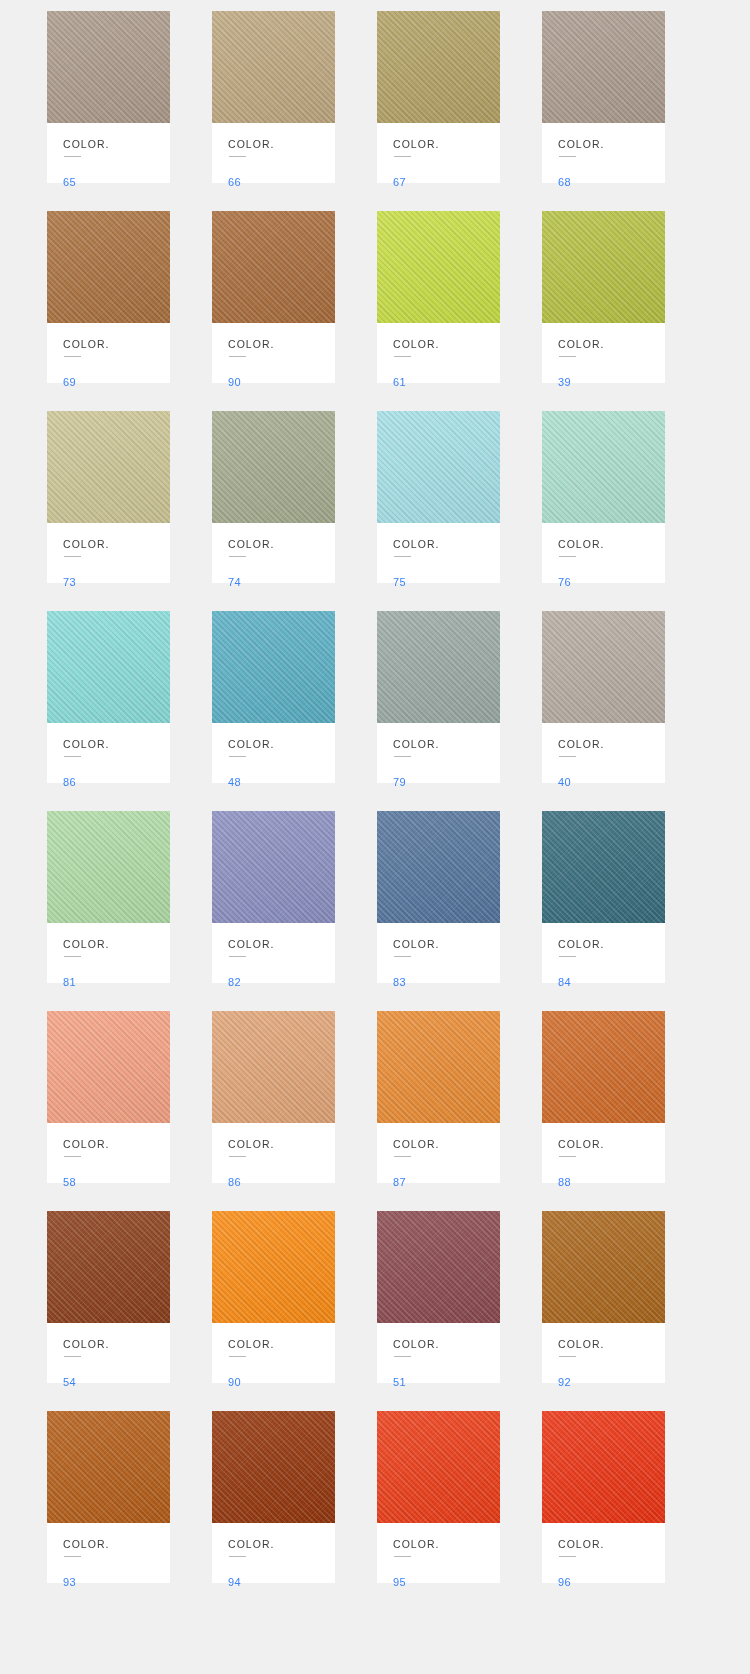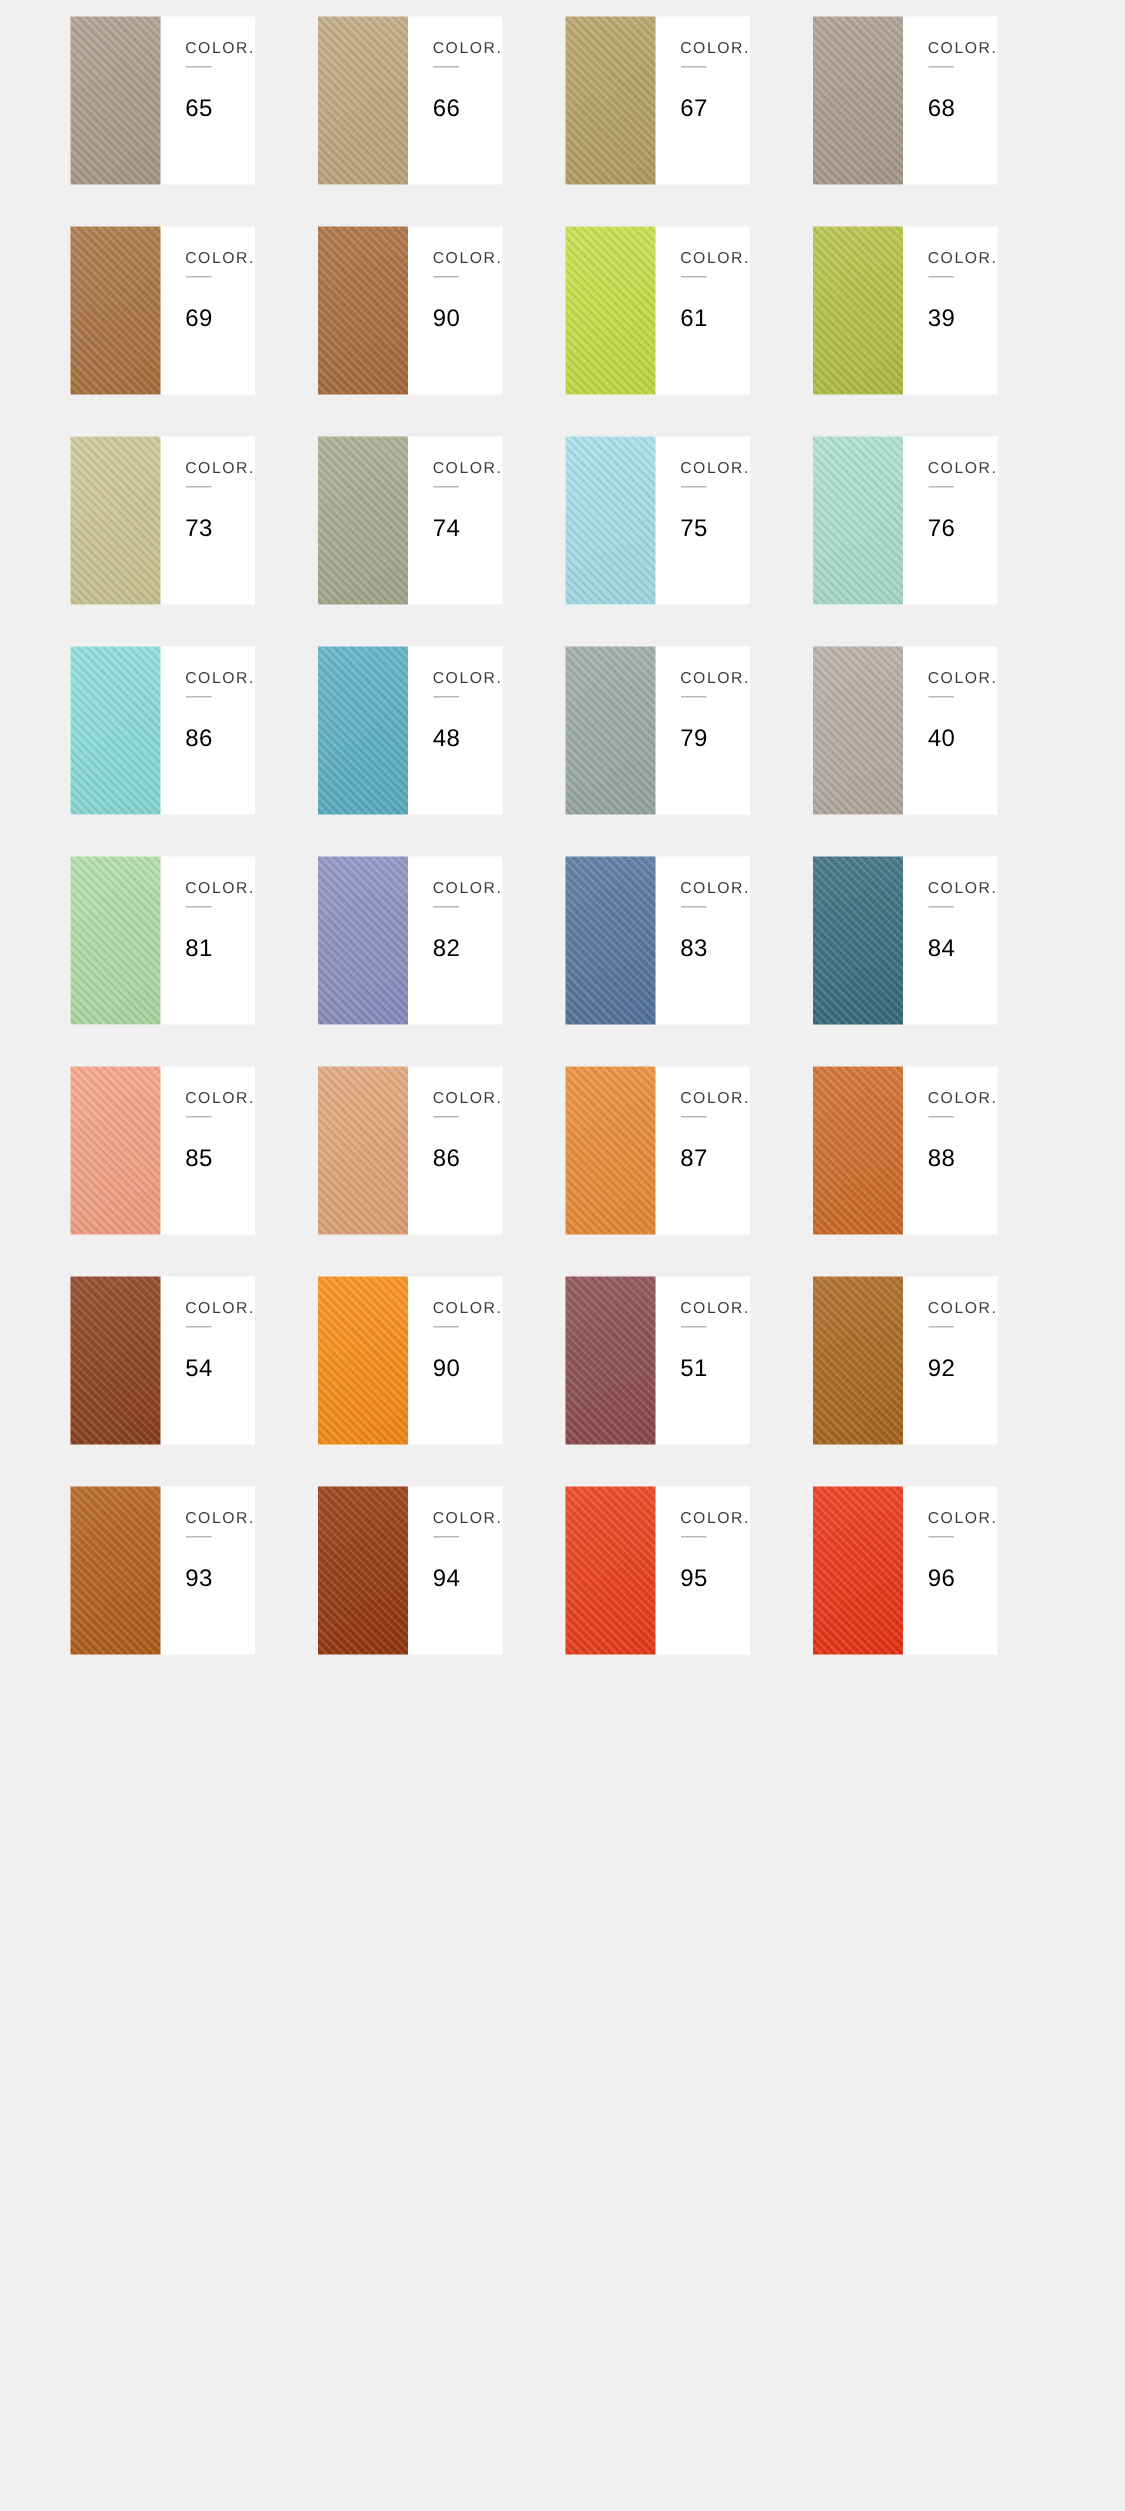--- a/index.html
+++ b/index.html
@@ -17,21 +17,21 @@
     grid-template-columns: repeat(4, 123px);
     column-gap: 42px;
     row-gap: 28px;
     padding: 11px 0 0 47px;
   }
 
   .card {
     width: 123px;
     background: #ffffff;
     display: flex;
-    flex-direction: row;
+    flex-direction: column;
   }
 
   .swatch {
     width: 123px;
     height: 112px;
     position: relative;
     overflow: hidden;
   }
 
   
@@ -84,22 +84,22 @@
   }
 
   .divider {
     width: 17px;
     height: 1px;
     background: #b8b8b8;
     margin: 6px 0 7px 1px;
   }
 
   .label-number {
-    font-size: 16px;
-    color: #000000;
+    font-size: 11px;
+    color: #3b82f6;
     line-height: 1;
     letter-spacing: 0.3px;
     margin-top: 20px;
   }
 </style>
 </head>
 <body>
 
 <div id="grid">
     <div class="card">
@@ -260,21 +260,21 @@
         <div class="label-title">COLOR.</div>
         <div class="divider"></div>
         <div class="label-number">84</div>
       </div>
     </div>
     <div class="card">
       <div class="swatch" style="background-color: rgb(244, 161, 131);"></div>
       <div class="label">
         <div class="label-title">COLOR.</div>
         <div class="divider"></div>
-        <div class="label-number">85</div>
+        <div class="label-number">58</div>
       </div>
     </div>
     <div class="card">
       <div class="swatch" style="background-color: rgb(224, 164, 119);"></div>
       <div class="label">
         <div class="label-title">COLOR.</div>
         <div class="divider"></div>
         <div class="label-number">86</div>
       </div>
     </div>

